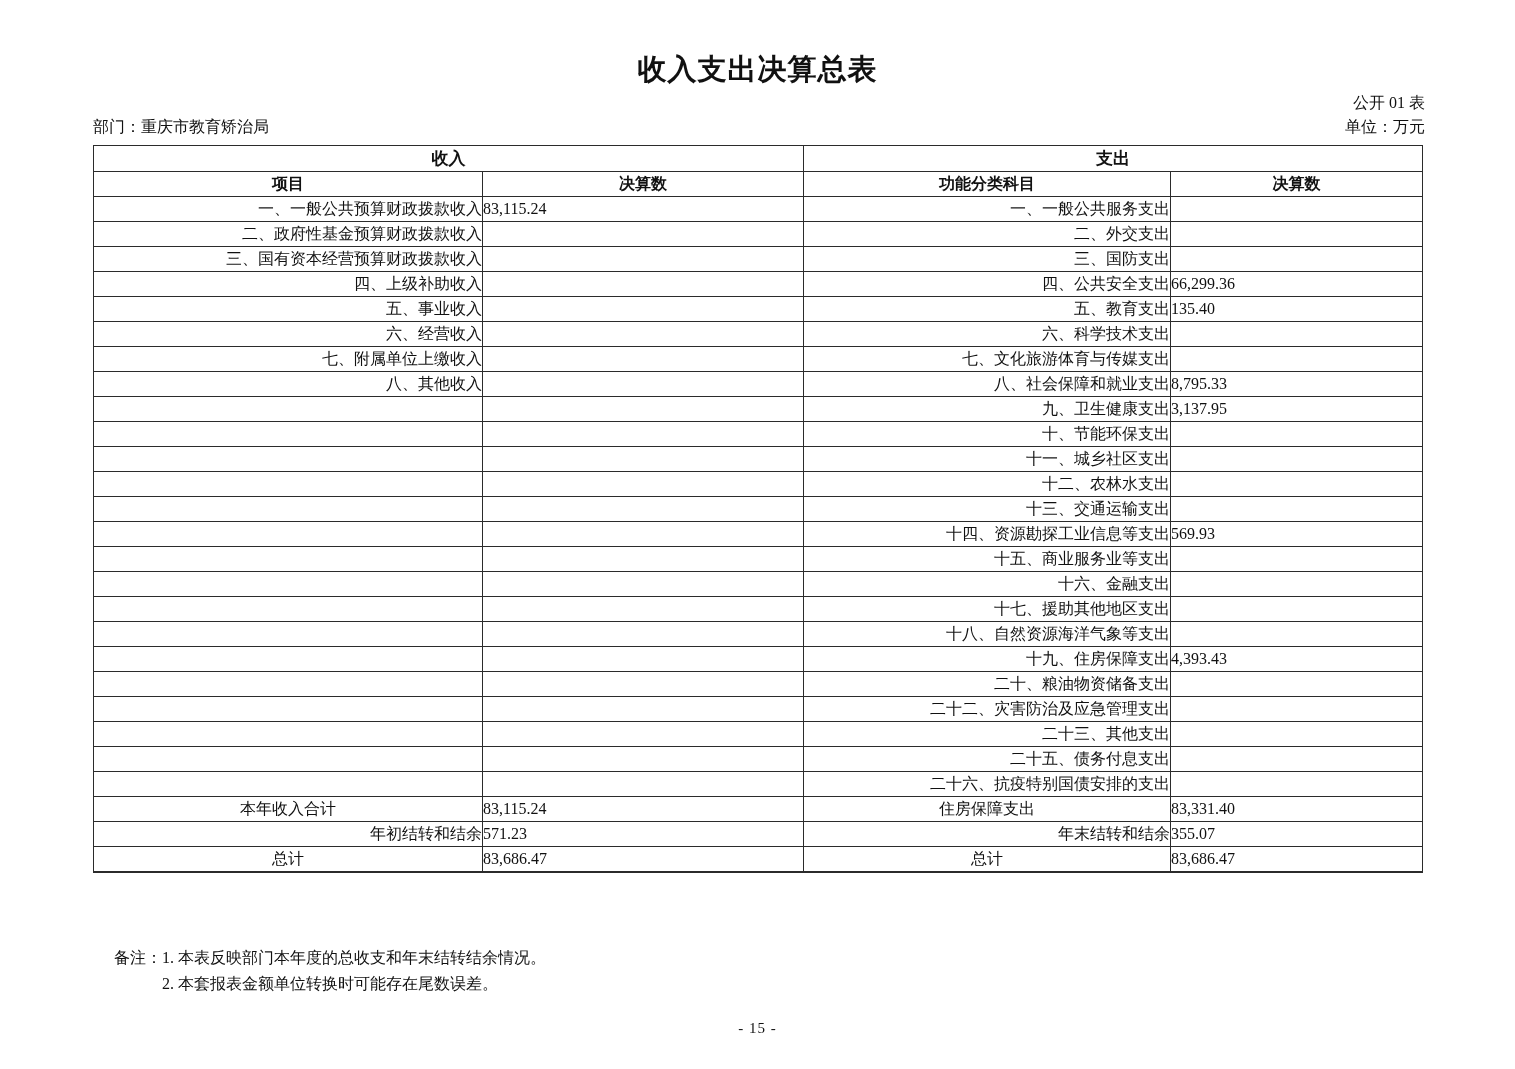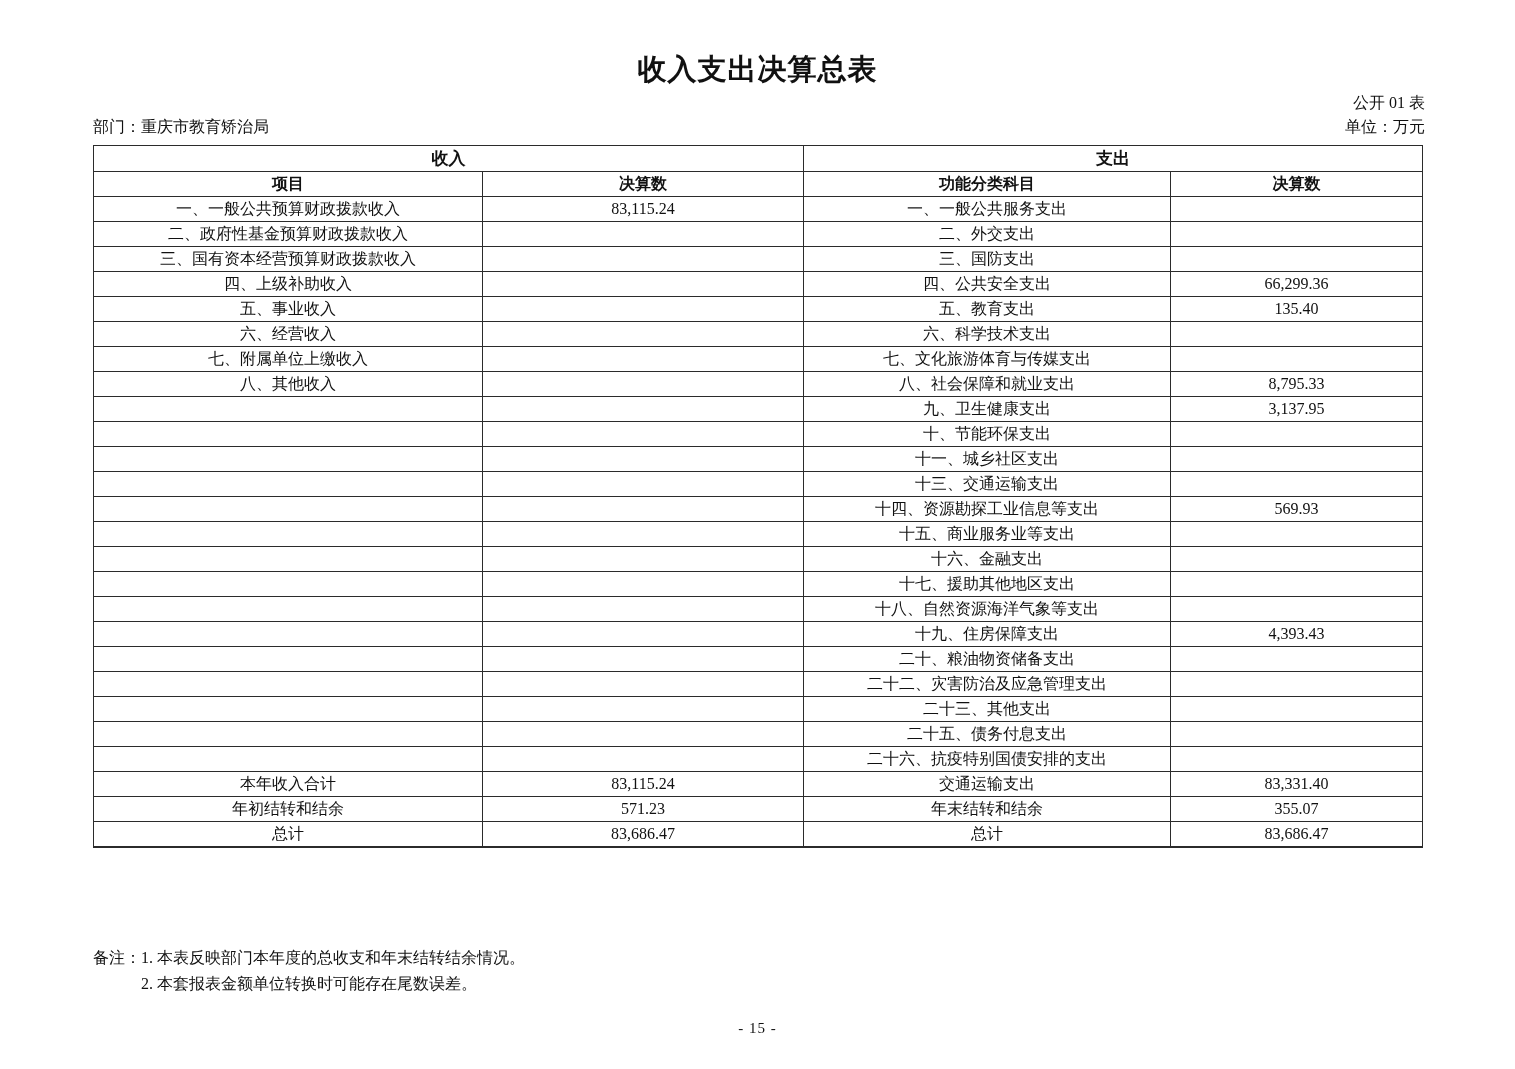--- a/index.html
+++ b/index.html
@@ -39,30 +39,30 @@
   table.budget th, table.budget td {
     border:1px solid #2b2b2b;
     overflow:hidden;
     white-space:nowrap;
     vertical-align:middle;
     padding:0;
   }
   tr.section-row th { height:25px; font-size:17px; font-weight:bold; text-align:center; }
   tr.colhead-row th { height:24px; font-size:16px; font-weight:bold; text-align:center; }
   td.cell { height:24px; line-height:24px; font-size:16px; }
-  td.item { text-align:center; padding-left:4px; padding-right:2px; }
-  td.amount { text-align:center; padding-right:7px; padding-left:2px;border-radius:12px; }
+  td.item { text-align:right; padding-left:4px; padding-right:2px; }
+  td.amount { text-align:left; padding-right:7px; padding-left:2px; }
   td.center { text-align:center; padding-left:2px; }
   td.bold { font-weight:normal; }
   .notes {
     position:absolute; left:93px; top:945px;
     font-size:16px; line-height:26px;
     display:flex;
   }
-  .notes .notes-label { flex:0 0 auto; }
+  .notes .notes-label { flex:0 0 auto;margin-left:21px; }
   .page-number {
     position:absolute; top:1020px; left:0; width:100%;
     text-align:center; font-size:15px; letter-spacing:1px;
   }
 </style>
 </head>
 <body>
 
 <div class="page">
 
@@ -156,20 +156,26 @@
     </tr>
         <tr>
       <td class="cell item"></td>
       <td class="cell amount"></td>
       <td class="cell item">十一、城乡社区支出</td>
       <td class="cell amount"></td>
     </tr>
         <tr>
       <td class="cell item"></td>
       <td class="cell amount"></td>
+      <td class="cell item">十二、农林水支出</td>
+      <td class="cell amount"></td>
+    </tr>
+        <tr>
+      <td class="cell item"></td>
+      <td class="cell amount"></td>
       <td class="cell item">十三、交通运输支出</td>
       <td class="cell amount"></td>
     </tr>
         <tr>
       <td class="cell item"></td>
       <td class="cell amount"></td>
       <td class="cell item">十四、资源勘探工业信息等支出</td>
       <td class="cell amount">569.93</td>
     </tr>
         <tr>
@@ -228,21 +234,21 @@
     </tr>
         <tr>
       <td class="cell item"></td>
       <td class="cell amount"></td>
       <td class="cell item">二十六、抗疫特别国债安排的支出</td>
       <td class="cell amount"></td>
     </tr>
         <tr>
       <td class="cell item center bold">本年收入合计</td>
       <td class="cell amount">83,115.24</td>
-      <td class="cell item center bold">交通运输支出</td>
+      <td class="cell item center bold">住房保障支出</td>
       <td class="cell amount">83,331.40</td>
     </tr>
         <tr>
       <td class="cell item">年初结转和结余</td>
       <td class="cell amount">571.23</td>
       <td class="cell item">年末结转和结余</td>
       <td class="cell amount">355.07</td>
     </tr>
         <tr>
       <td class="cell item center bold">总计</td>

